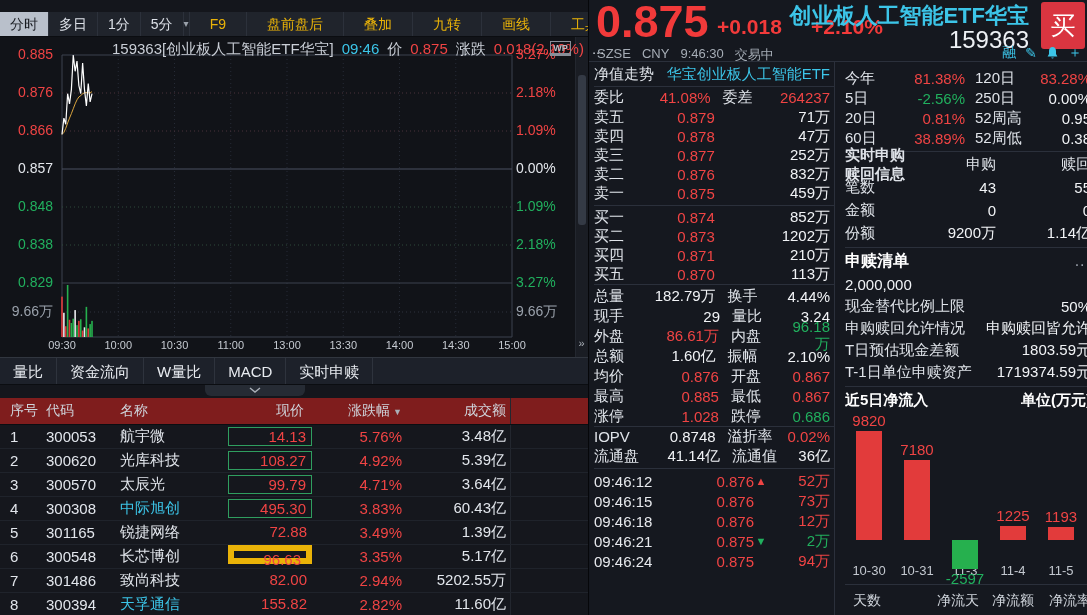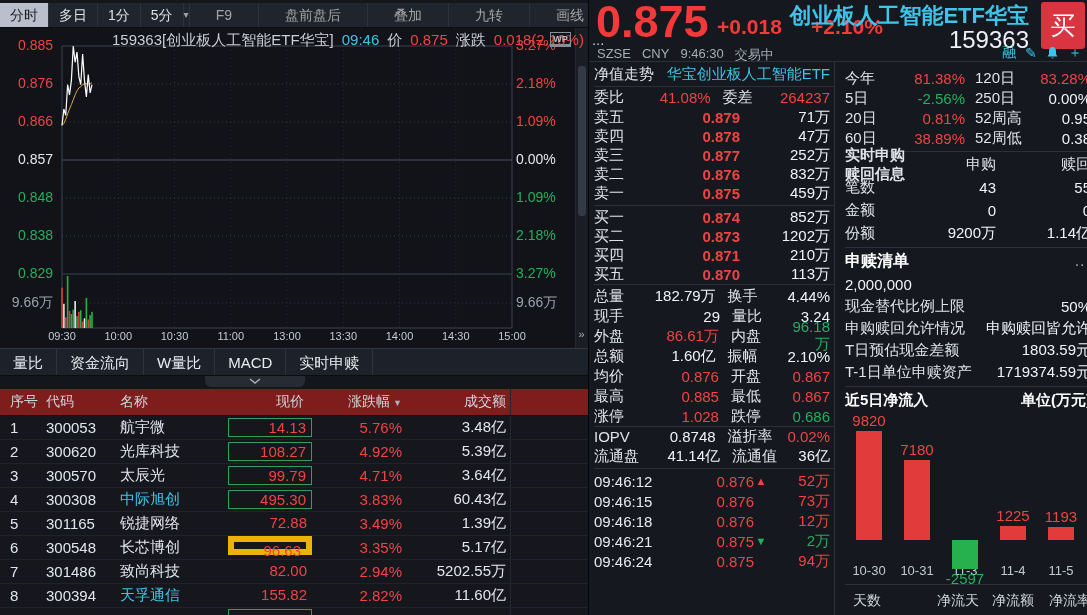--- a/index.html
+++ b/index.html
@@ -5,27 +5,27 @@
 *{box-sizing:border-box;margin:0;padding:0}
 :root{
  --up:#f04444; --down:#21b05e; --link:#3cc5e8; --txt:#f1f3f6; --lab:#dfe3e9;
  --muted:#9aa1ab; --bg:#14161c; --bd:#2b303b;
 }
 html,body{background:#000}
 body{width:1087px;height:615px;overflow:hidden;font-family:"Liberation Sans","DejaVu Sans",sans-serif;}
 .app{position:relative;width:1087px;height:615px;background:var(--bg);color:var(--txt);overflow:hidden;}
 .up{color:var(--up)!important}.down{color:var(--down)!important}.flat{color:#e4e7ec}.muted{color:var(--muted)!important}.link{color:var(--link)!important}
 
-.left{position:absolute;left:0;top:3px;width:588px;height:464px;}
+.left{position:absolute;left:0;top:12px;width:588px;height:464px;}
 .toolbar{height:25px;display:flex;align-items:stretch;background:#20242c;border-bottom:1px solid #0b0d11;font-size:14px;}
 .ttab{padding:0 10px;line-height:24px;color:#dde1e8;border-right:1px solid #2c313b;cursor:pointer;white-space:nowrap}
 .ttab.active{background:#b9c0cb;color:#171a20;}
 .tcaret{width:20px;text-align:center;line-height:24px;color:var(--muted);font-size:10px;}
 .tactions{display:flex;margin-left:auto;}
-.taction{padding:0 26px;line-height:24px;color:#a3a3a3;border-left:1px solid #2c313b;white-space:nowrap;cursor:pointer}
+.taction{padding:0 20px;line-height:24px;color:#eab308;border-left:1px solid #2c313b;white-space:nowrap;cursor:pointer}
 .ticon{width:24px;text-align:center;line-height:24px;color:#c7ccd4;border-left:1px solid #2c313b;cursor:pointer}
 .help-circle{display:inline-block;width:14px;height:14px;line-height:13px;border:1px solid #c7ccd4;border-radius:50%;font-size:10px;}
 
 .chart{position:relative;height:320px;background:#111318;}
 .chead{position:absolute;left:112px;top:3px;display:flex;gap:8px;font-size:15px;color:#c9ced6;white-space:nowrap;z-index:3}
 .wp{position:absolute;right:17px;top:4px;width:21px;height:15px;border:1px solid #888e98;border-bottom:3px solid #888e98;color:#b7bcc4;font-size:9px;font-weight:bold;text-align:center;line-height:13px;z-index:3}
 #intraday-svg{position:absolute;left:0;top:0;}
 #axis-left{position:absolute;left:0;top:0;width:57px;height:320px;}
 .axl{position:absolute;right:4px;font-size:14px;}
 #axis-right{position:absolute;left:516px;top:0;width:70px;height:320px;}
@@ -75,21 +75,21 @@
 .nav-row{height:25px;display:flex;align-items:center;border-bottom:1px solid var(--bd);font-size:15px;padding-right:4px}
 .nav-row .lab{color:var(--lab);}
 .navval{flex:1;text-align:right;cursor:pointer}
 .mrow{display:flex;align-items:center;height:19px;font-size:15px;padding-right:4px;color:var(--txt);}
 .mrow .l1{width:58px;color:var(--lab);}
 .mrow .v1{width:68px;text-align:right;}
 .mrow .l2{width:74px;padding-left:12px;color:var(--lab);}
 .mrow .v2{flex:1;text-align:right;}
 .weibi{height:21px}
 .book .lab{width:58px;color:var(--lab);}
-.book .bprice{width:88px;text-align:right;font-weight:bold;}
+.book .bprice{width:88px;text-align:center;}
 .book .bvol{flex:1;text-align:right;}
 .sep{border-top:1px solid var(--bd);margin:2px 0;}
 .stats{border-top:1px solid var(--bd);padding-top:1px}
 .stats .mrow{height:20px}
 .sep-top{border-top:1px solid var(--bd);}
 .ticks{border-top:1px solid var(--bd);margin-top:2px;padding-top:2px;}
 .ticks .mrow{height:20px}
 .ttime{width:84px;color:#e8eaee;}
 .tprice{width:76px;text-align:right;color:var(--up);}
 .arr{display:inline-block;width:14px;font-size:11px;text-align:center}

